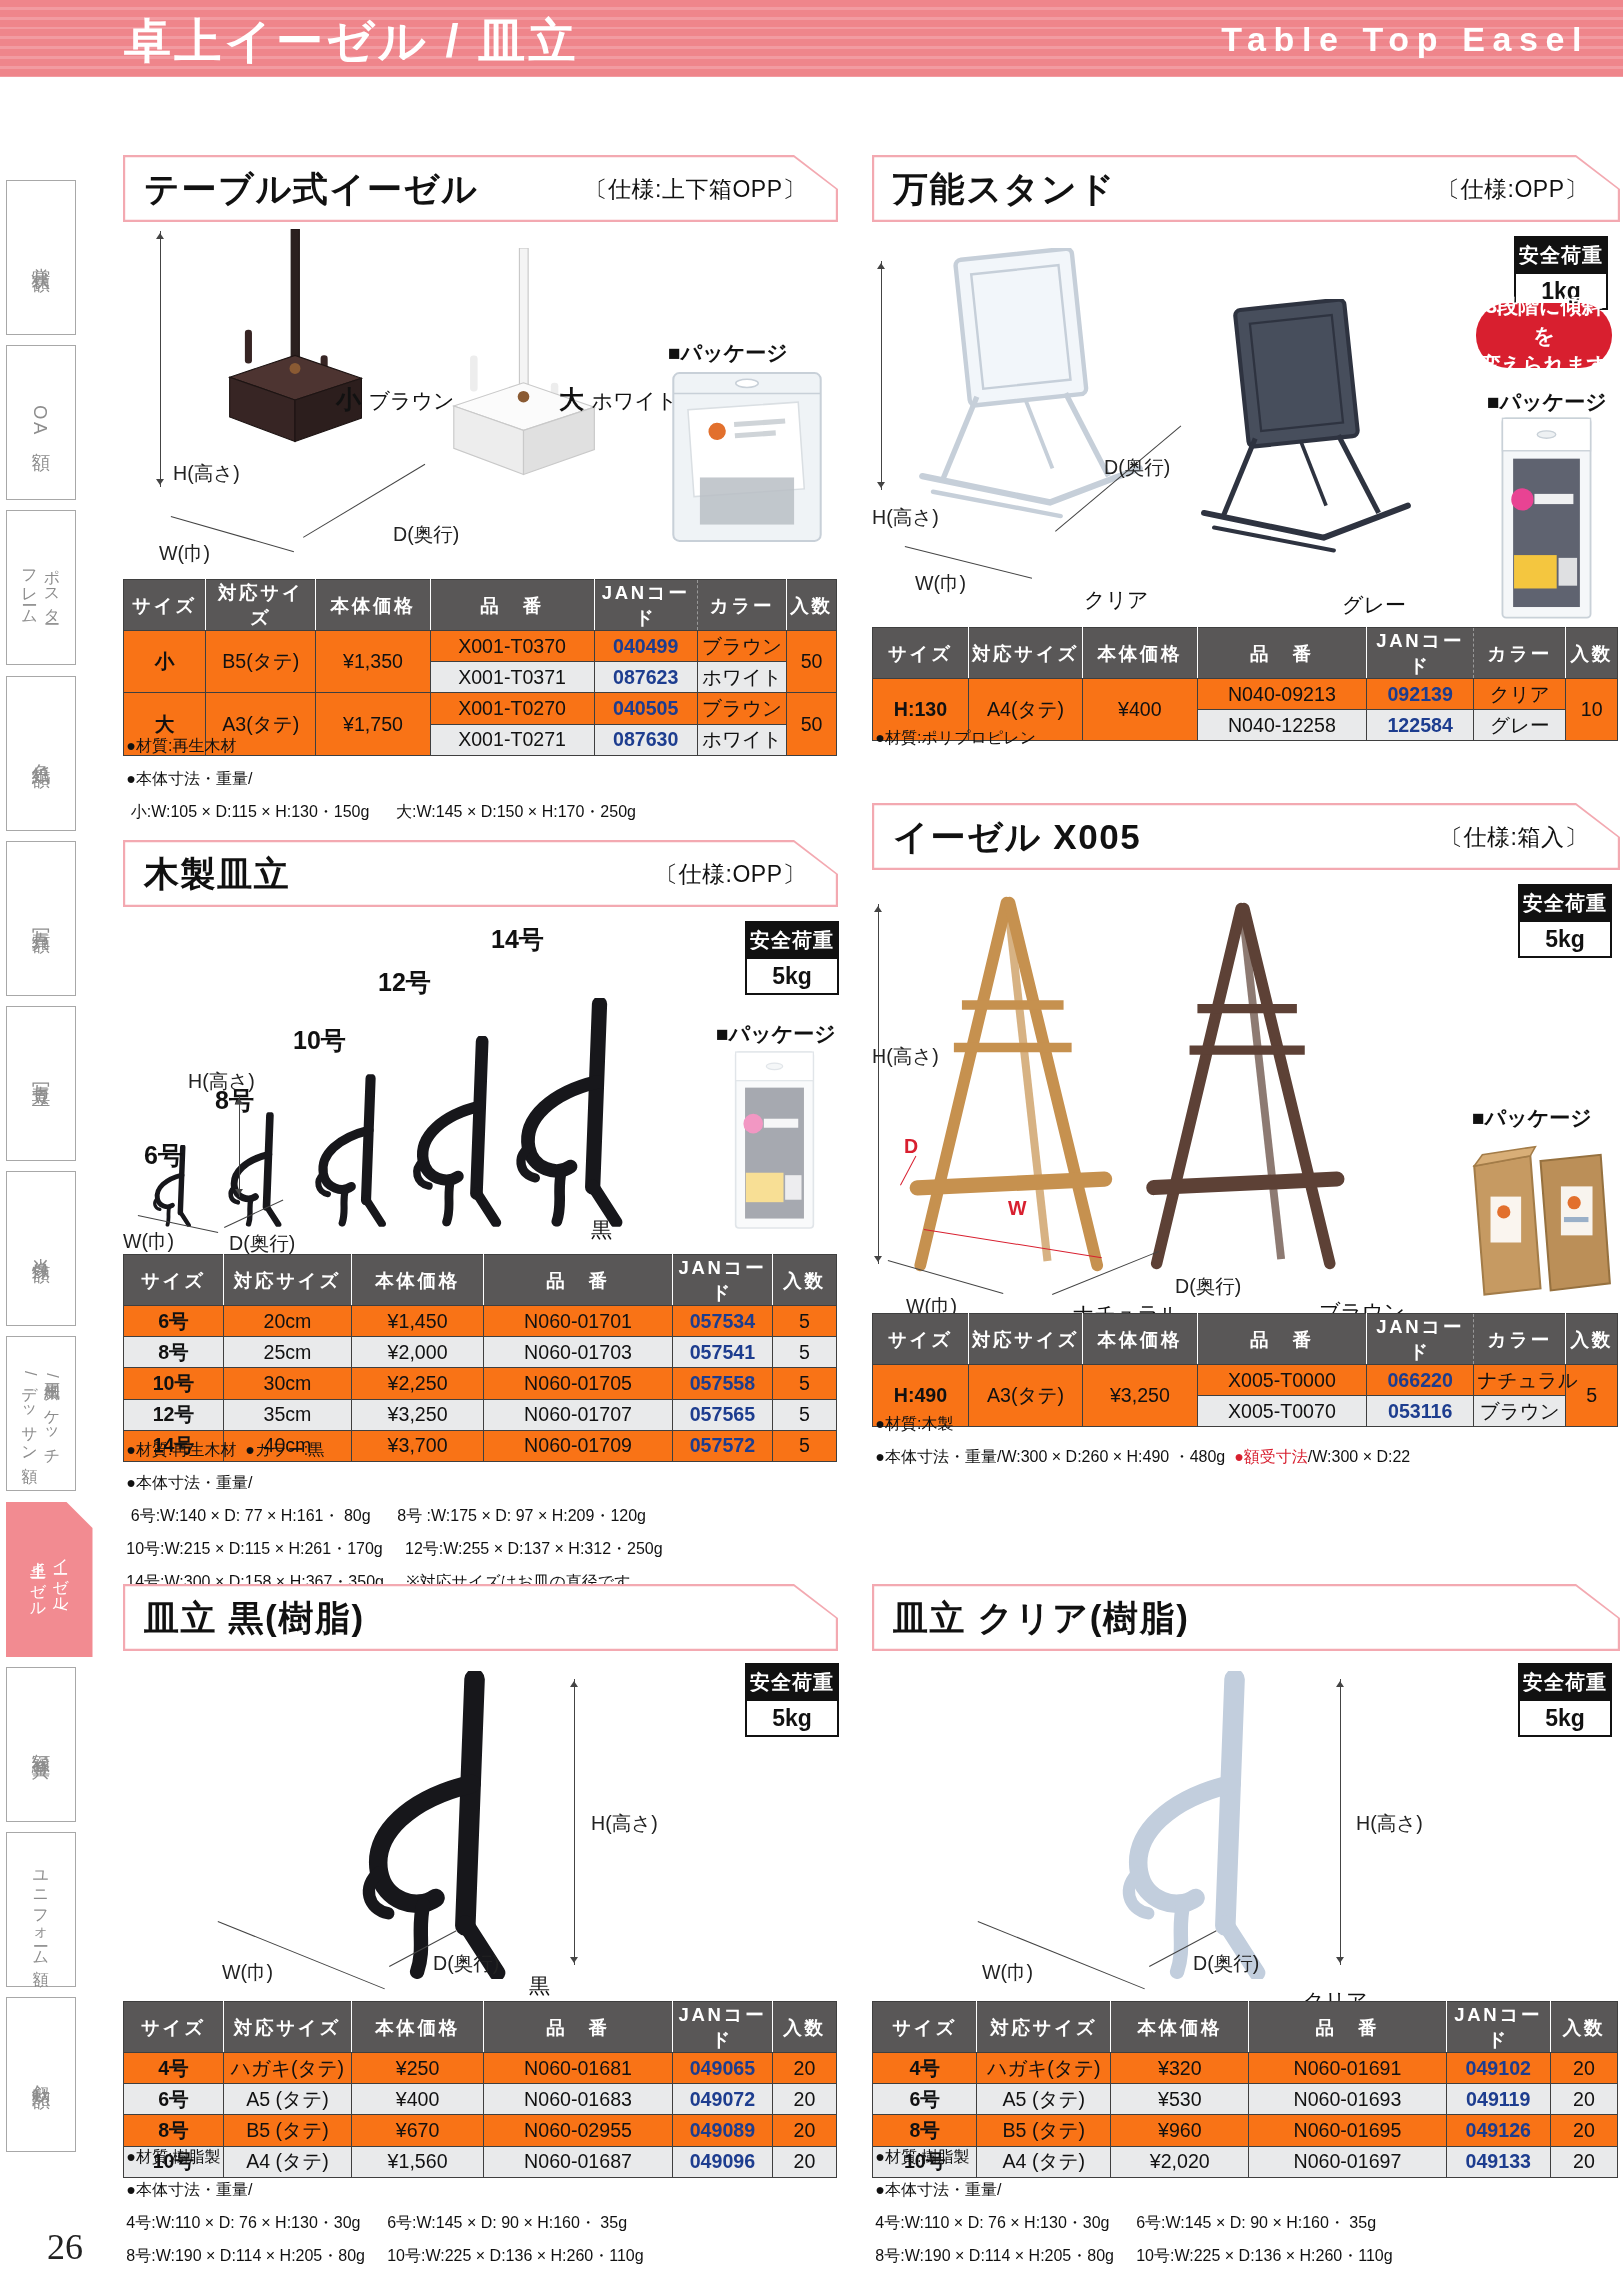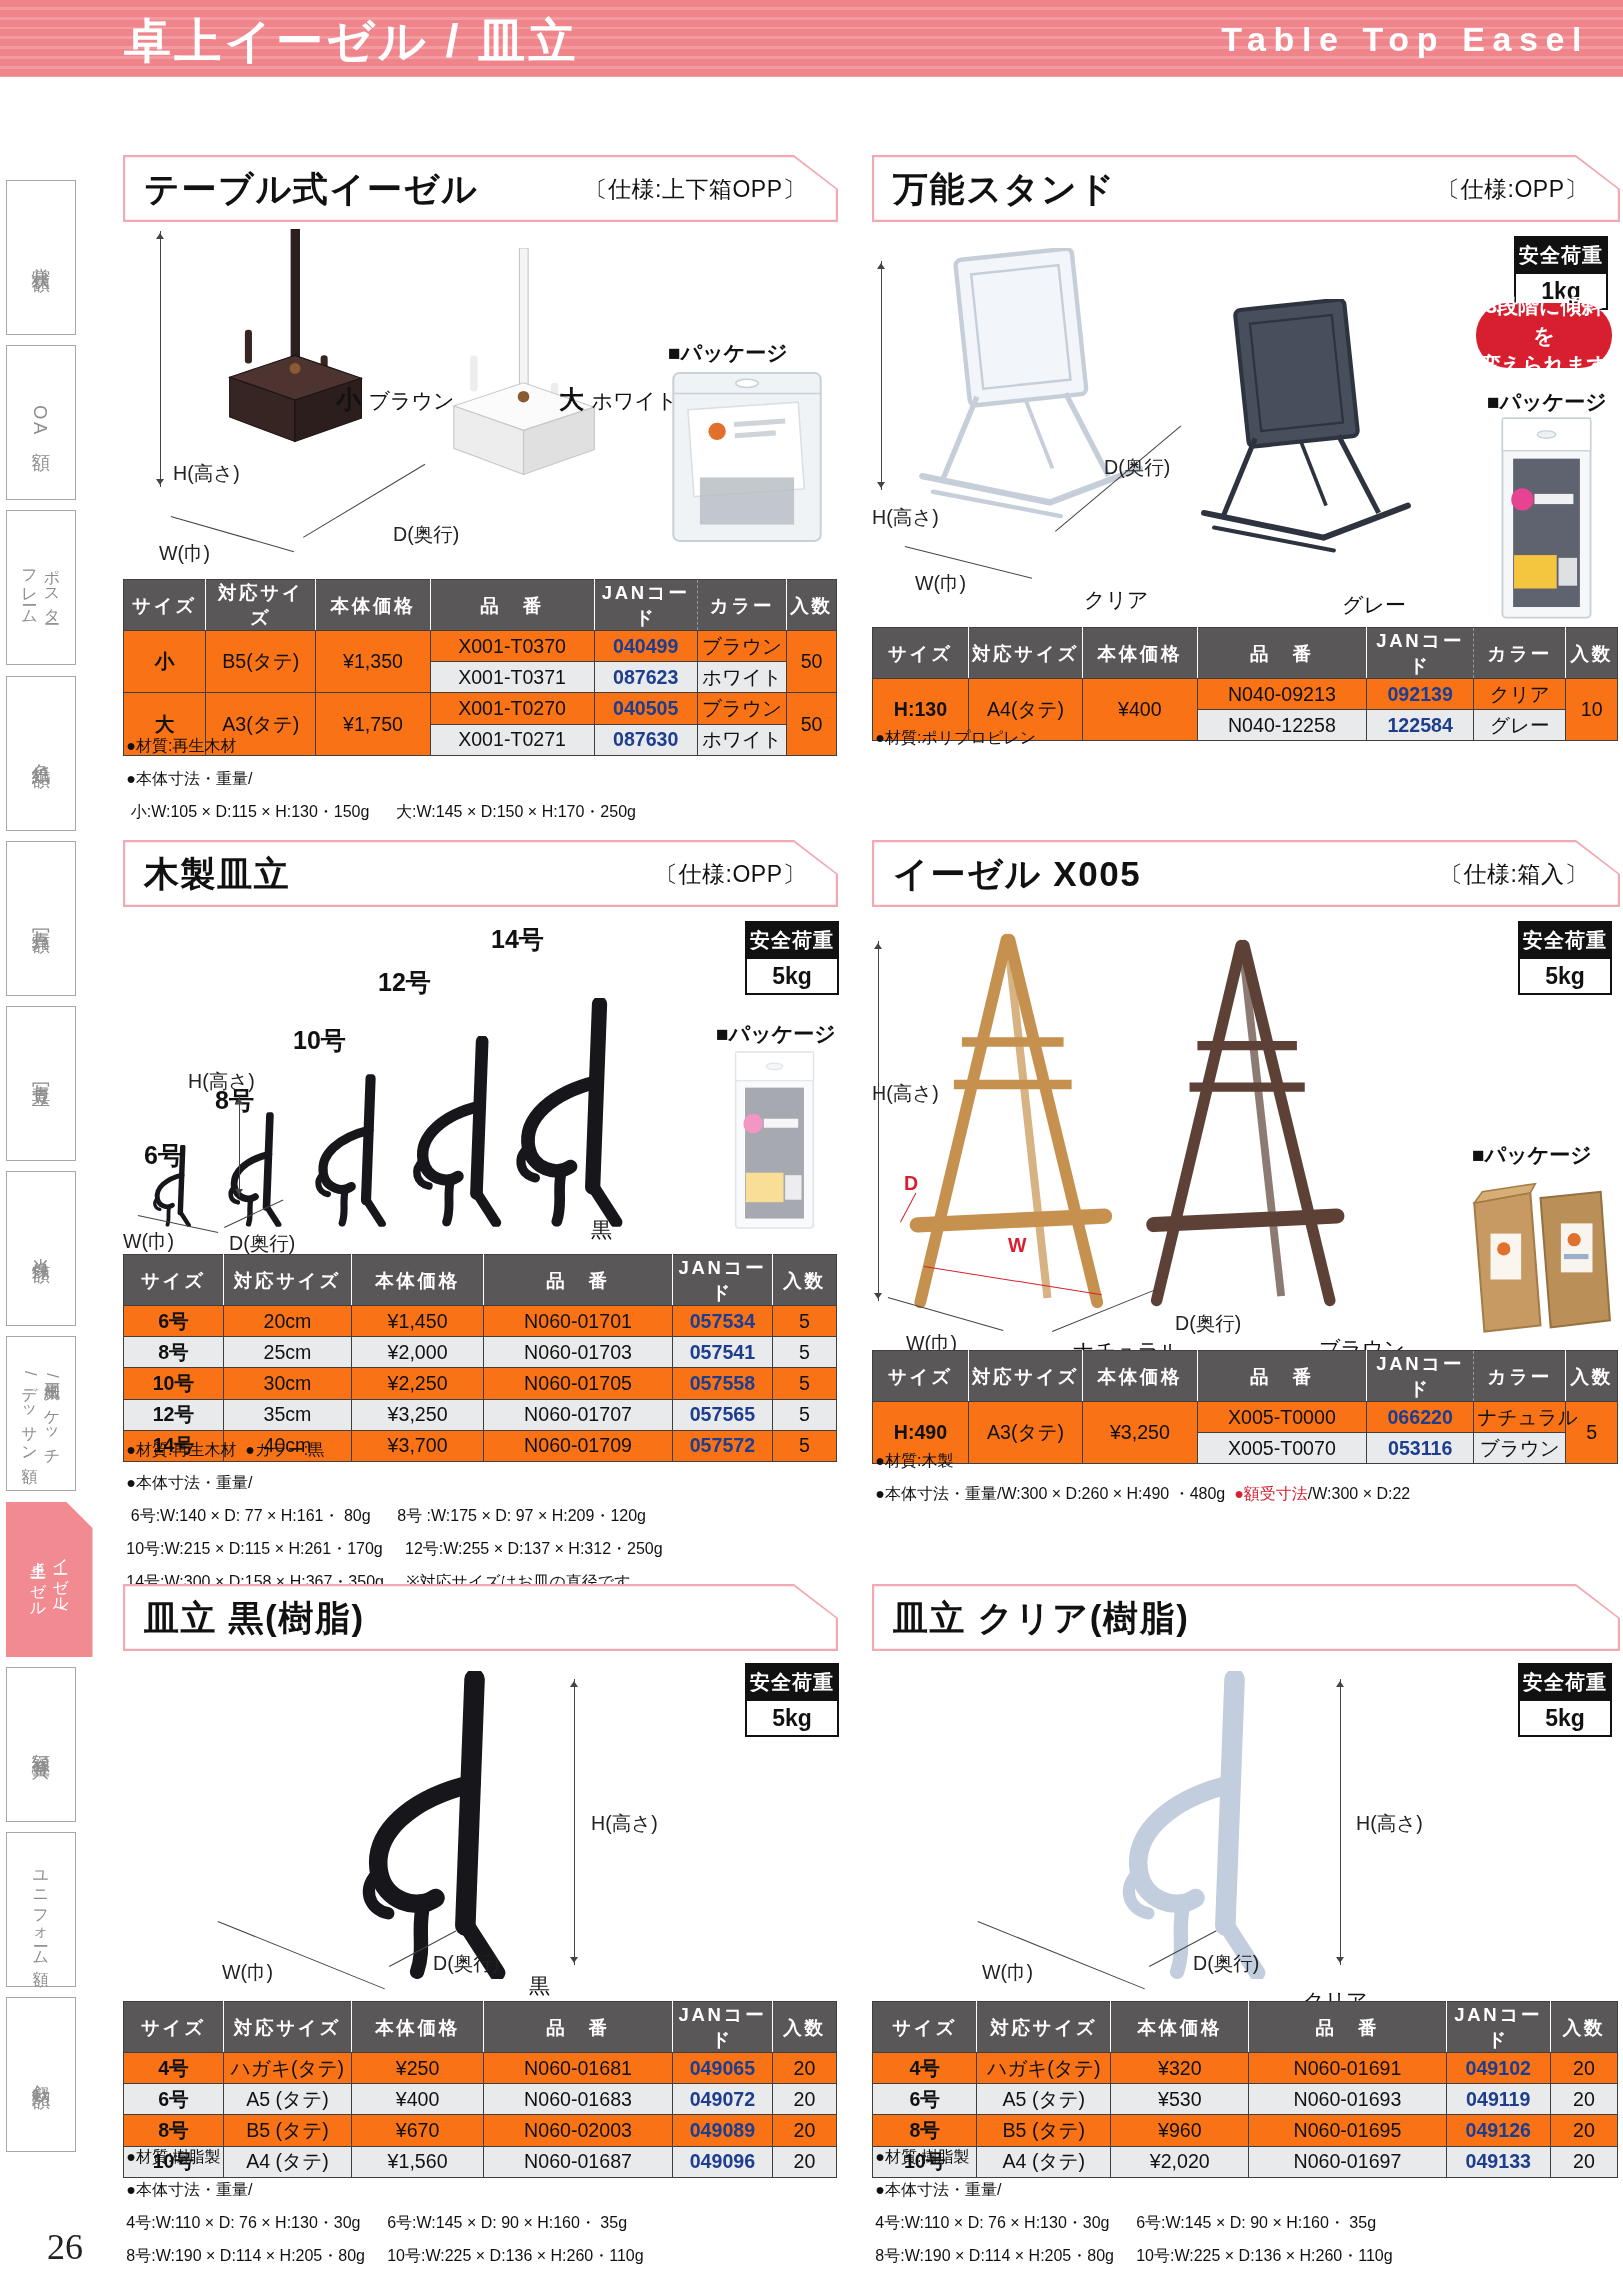--- a/index.html
+++ b/index.html
@@ -23,21 +23,21 @@
   [data-sidebar] .side-tab:nth-child(9) .tab-label,
   [data-sidebar] .side-tab:nth-child(11) .tab-label{font-size:16px;letter-spacing:1.1px;line-height:1.4}
 
   .page-num{position:absolute;left:47px;top:2226px;font-family:"Liberation Serif",serif;font-size:36px;color:#222}
 
   
   .section{position:absolute}
   #s1{left:123px;top:155px;width:715px;height:683px}
   #s2{left:872px;top:155px;width:748px;height:683px}
   #s3{left:123px;top:840px;width:715px;height:743px}
-  #s4{left:872px;top:840px;width:748px;height:730px}
+  #s4{left:872px;top:803px;width:748px;height:730px}
   #s5{left:123px;top:1584px;width:715px;height:709px}
   #s6{left:872px;top:1584px;width:748px;height:709px}
 
   .sec-head{position:absolute;left:0;top:0;right:0;height:67px;background:#f3a9b1;
     clip-path:polygon(0 0,calc(100% - 44px) 0,100% 34px,100% 100%,0 100%)}
   .sec-head-in{position:absolute;inset:2.2px;background:#fff;
     clip-path:polygon(0 0,calc(100% - 42px) 0,100% 32px,100% 100%,0 100%)}
   .sec-title{position:absolute;left:21px;top:50%;transform:translateY(-50%);font-size:35px;font-weight:bold;letter-spacing:1.6px;white-space:nowrap}
   .sec-spec{position:absolute;right:32px;top:50%;transform:translateY(-50%);font-size:23px;letter-spacing:0.5px;white-space:nowrap}
 
@@ -593,21 +593,21 @@
           <td class="shade">A5 (タテ)</td>
           <td class="price shade">¥400</td>
           <td class="shade">N060-01683</td>
           <td class="jan shade">049072</td>
           <td class="shade">20</td>
         </tr>
         <tr>
           <td class="size">8号</td>
           <td>B5 (タテ)</td>
           <td class="price">¥670</td>
-          <td>N060-02003</td>
+          <td>N060-02955</td>
           <td class="jan">049089</td>
           <td>20</td>
         </tr>
         <tr>
           <td class="size shade">10号</td>
           <td class="shade">A4 (タテ)</td>
           <td class="price shade">¥1,560</td>
           <td class="shade">N060-01687</td>
           <td class="jan shade">049096</td>
           <td class="shade">20</td>

